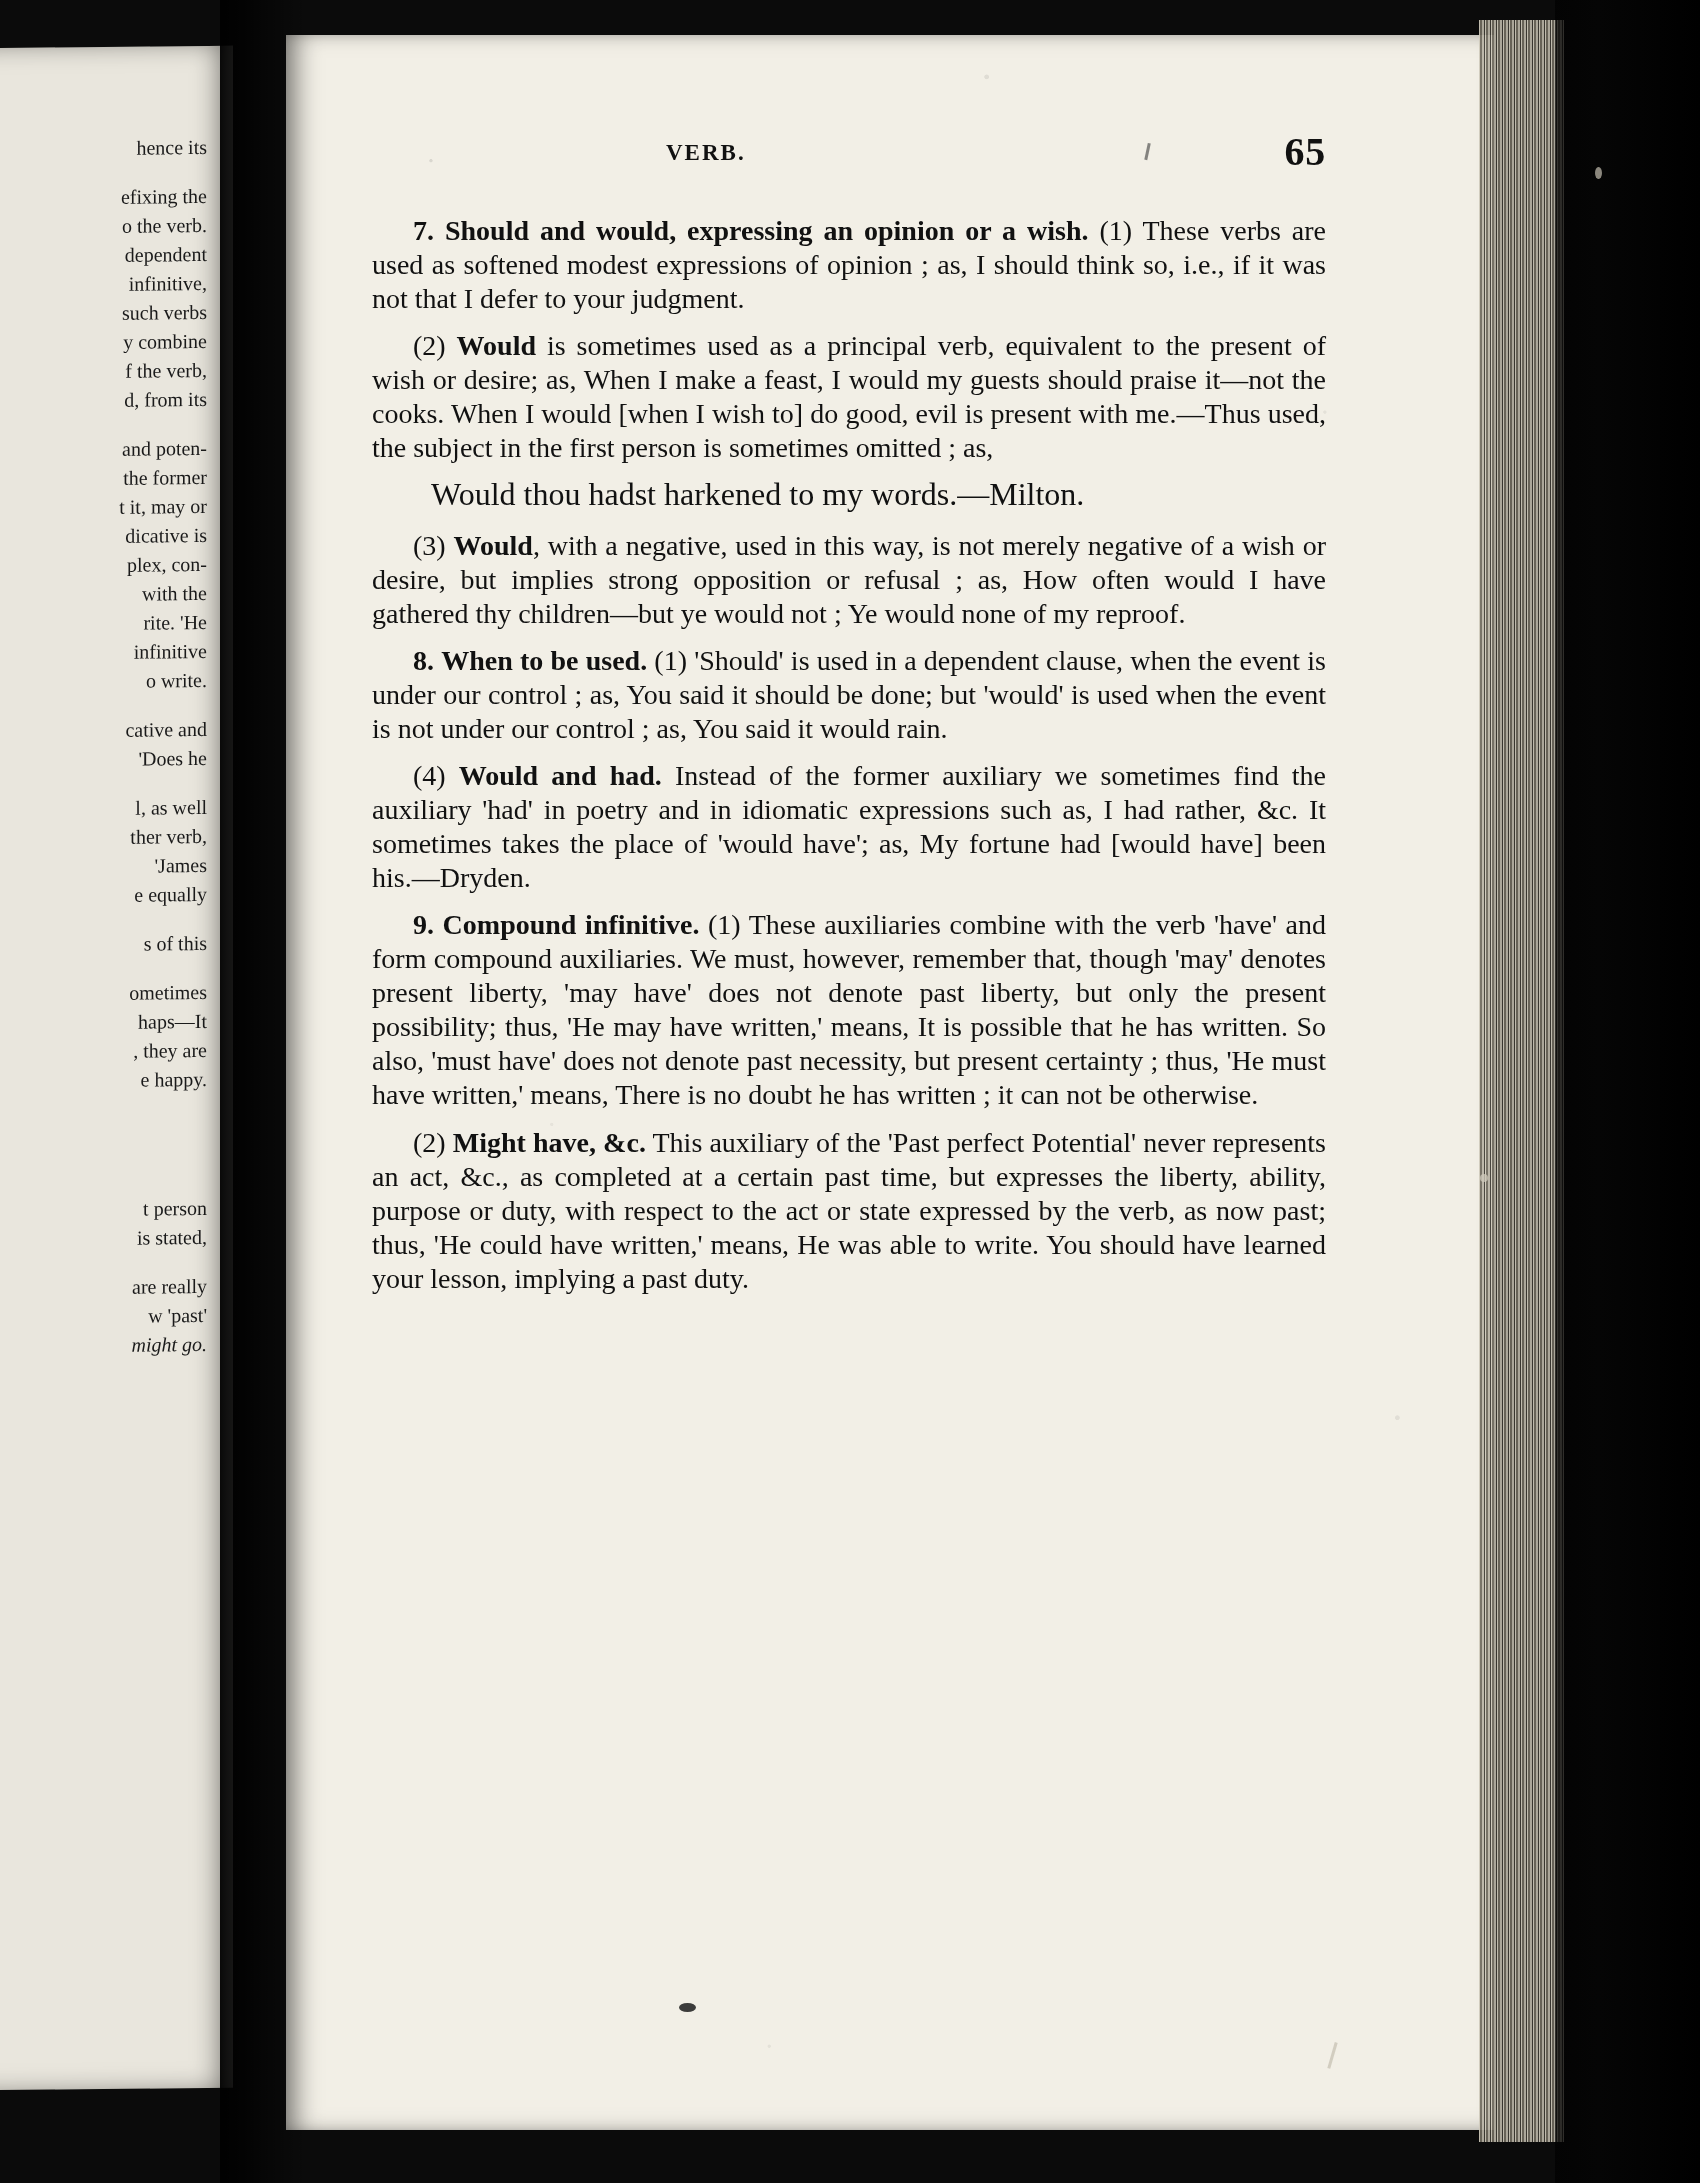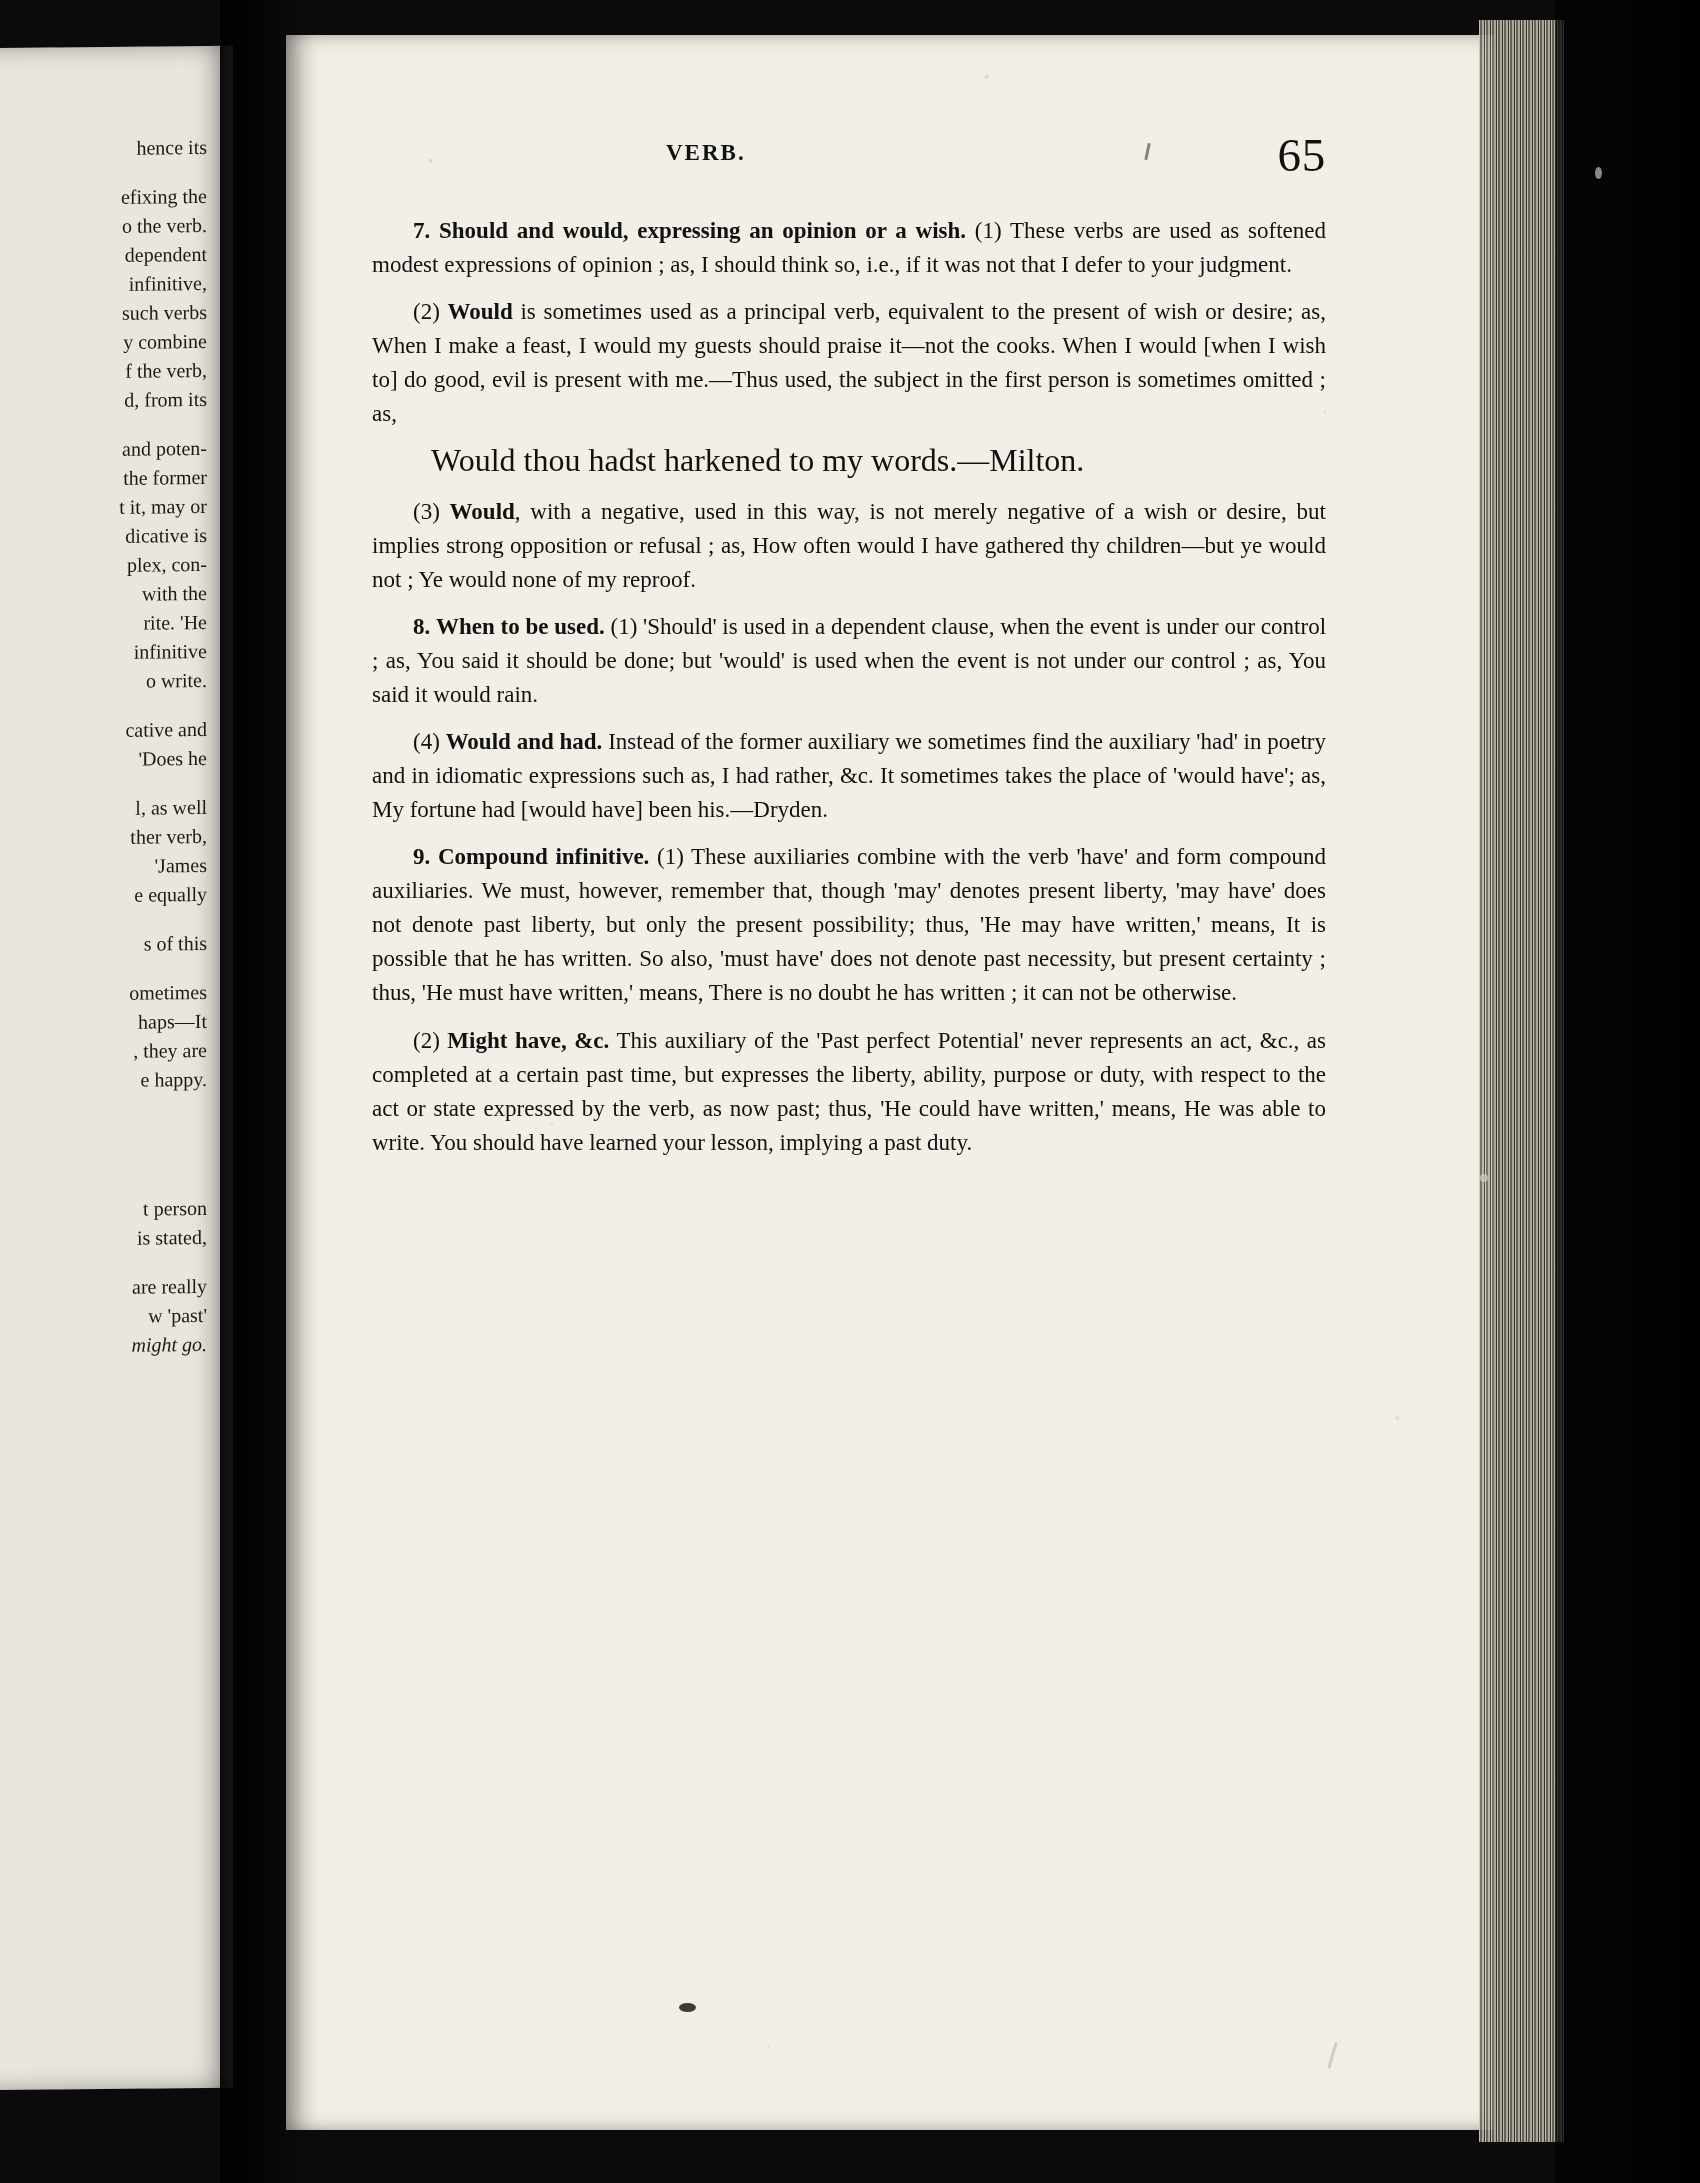--- a/index.html
+++ b/index.html
@@ -138,28 +138,28 @@
     left: 294px;
     top: 5.3px;
     font-size: 23px;
     letter-spacing: 2px;
     font-weight: bold;
   }
   .folio {
     position: absolute;
     right: 0;
     top: -6.7px;
-    font-size: 47px;
-    font-weight: normal;
+    font-size: 40px;
+    font-weight: bold;
     letter-spacing: 0.7px;
   }
 
   p.para {
     margin: 0 0 13.3px 0;
-    font-size: 23px;
+    font-size: 28px;
     line-height: 34px;
     text-align: justify;
     text-justify: inter-word;
     hyphens: none;
   }
   p.para .ind { display: inline-block; width: 41px; }
   .bold { font-weight: bold; }
   .ital { font-style: italic; }
 
   .quote-line {

